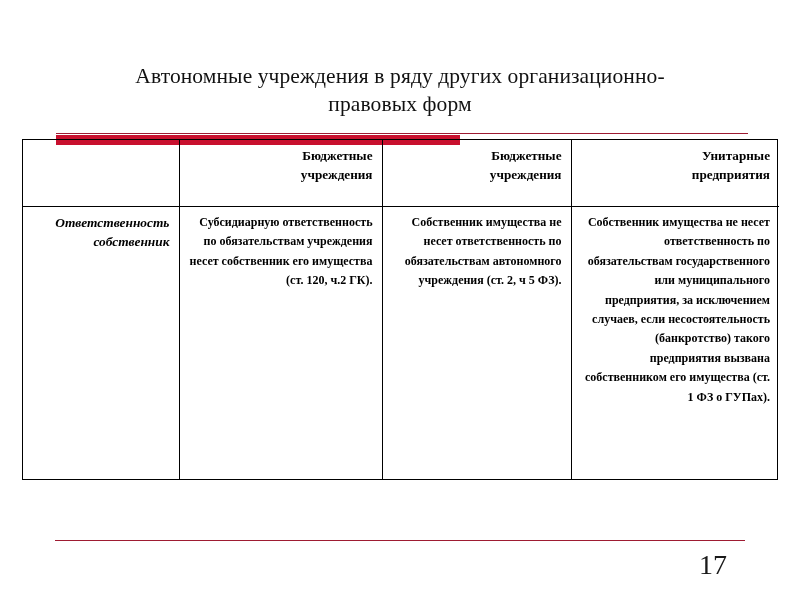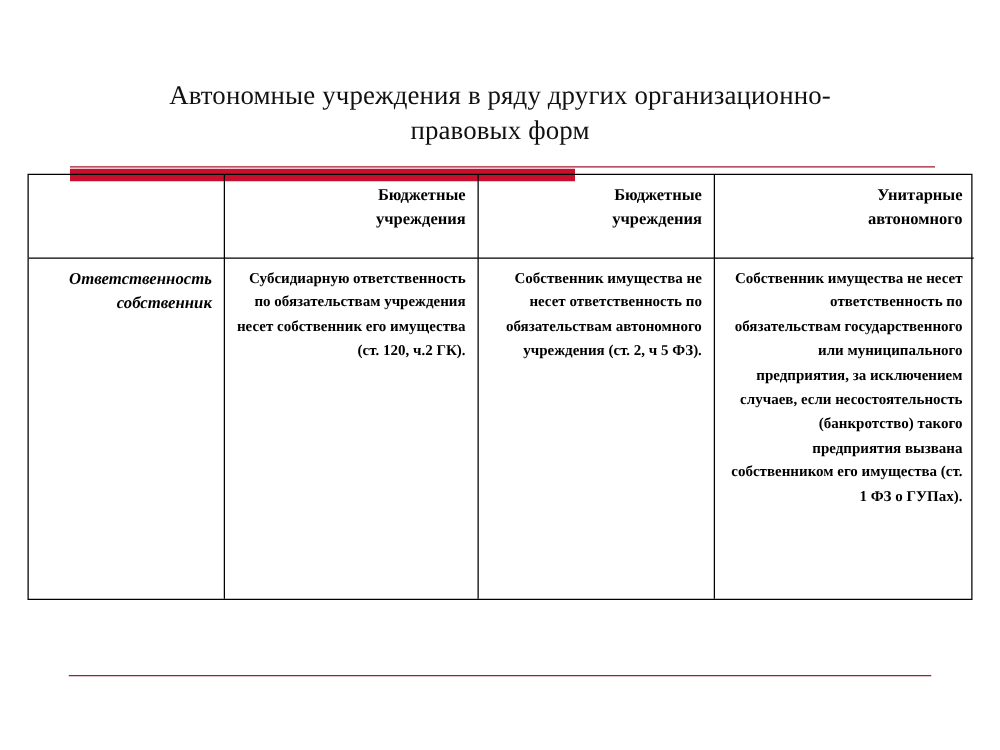--- a/index.html
+++ b/index.html
@@ -165,29 +165,30 @@
           <col class="c4">
       </colgroup>
       <thead>
         <tr>
           <th class="blank-head"></th>
           <th>Бюджетные
 учреждения</th>
           <th>Бюджетные
 учреждения</th>
           <th>Унитарные
-автономного</th>
+предприятия</th>
         </tr>
       </thead>
       <tbody>
         <tr>
           <td class="row-label">Ответственность собственник</td>
           <td>Субсидиарную ответственность по обязательствам учреждения несет собственник его имущества (ст. 120, ч.2 ГК).</td>
           <td>Собственник имущества не несет ответственность по обязательствам автономного учреждения (ст. 2, ч 5 ФЗ).</td>
           <td>Собственник имущества не несет ответственность по обязательствам государственного или муниципального предприятия, за исключением случаев, если несостоятельность (банкротство) такого предприятия вызвана собственником его имущества (ст. 1 ФЗ о ГУПах).</td>
         </tr>
       </tbody>
     </table>
   </div>
 
   <div class="footer-rule"></div>
+  <div class="page-number">17</div>
 
 </div>
 
 </body></html>

